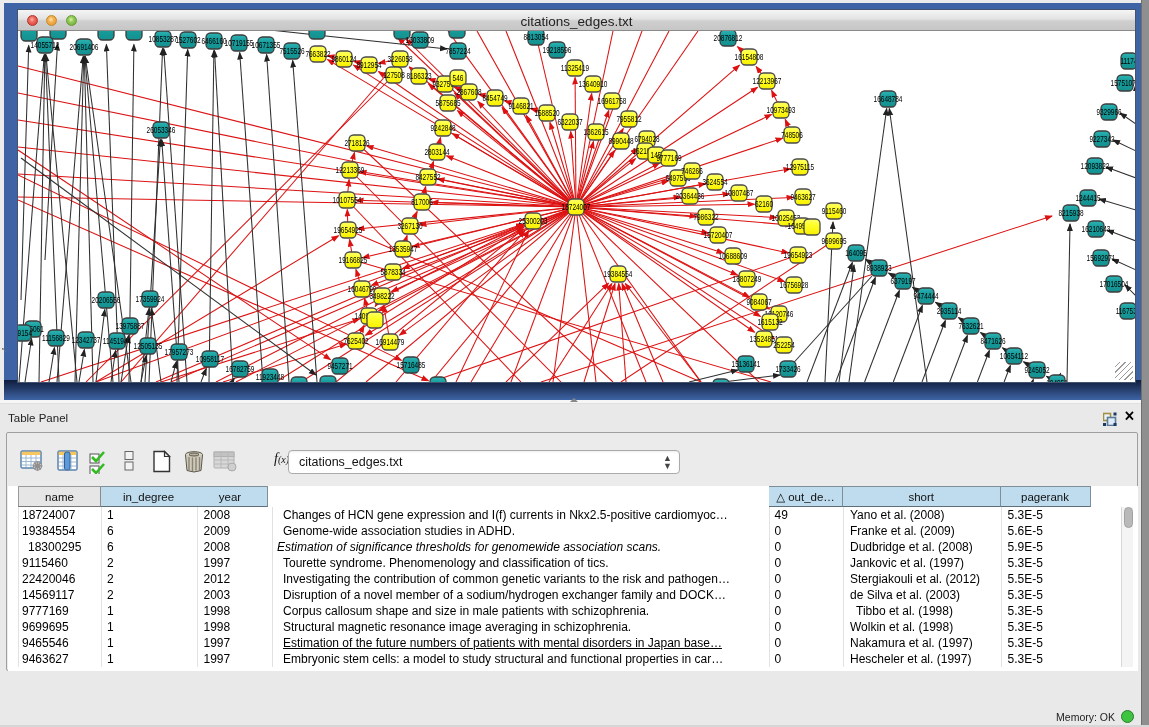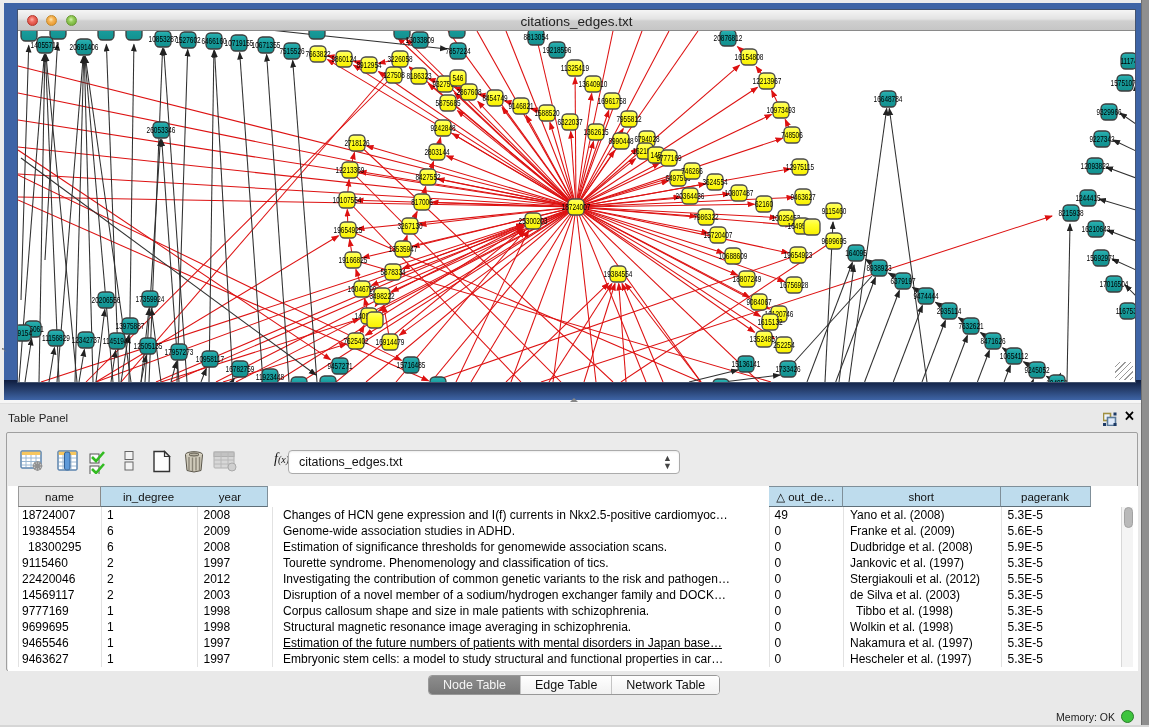--- a/index.html
+++ b/index.html
@@ -679,21 +679,21 @@
             <span class="c" style="left:195.5px;">2009</span>
             <span class="c" style="left:275.0px;">Genome-wide association studies in ADHD.</span>
             <span class="c" style="left:766.5px;">0</span>
             <span class="c" style="left:842.0px;">Franke et al. (2009)</span>
             <span class="c" style="left:999.5px;text-align:center;">5.6E-5</span>
           </div>
 <div class="row" style="top:32px;">
             <span class="c" style="left:20px;">18300295</span>
             <span class="c" style="left:99.0px;">6</span>
             <span class="c" style="left:195.5px;">2008</span>
-            <span class="c" style="left:275.0px;">Estimation of significance thresholds for genomewide association scans.</span>
+            <span class="c" style="left:269px;font-style:italic;">Estimation of significance thresholds for genomewide association scans.</span>
             <span class="c" style="left:766.5px;">0</span>
             <span class="c" style="left:842.0px;">Dudbridge et al. (2008)</span>
             <span class="c" style="left:999.5px;">5.9E-5</span>
           </div>
 <div class="row" style="top:48px;">
             <span class="c" style="left:14.0px;">9115460</span>
             <span class="c" style="left:99.0px;">2</span>
             <span class="c" style="left:195.5px;">1997</span>
             <span class="c" style="left:275.0px;">Tourette syndrome. Phenomenology and classification of tics.</span>
             <span class="c" style="left:766.5px;">0</span>
@@ -755,23 +755,18 @@
             <span class="c" style="left:999.5px;">5.3E-5</span>
           </div>
 </div>
 <div id="vscroll">
           <div id="vthumb"></div>
         </div>
 
     </div>
   </div>
 
-  <div id="tabs">
-    <div class="tab sel">Node Table</div>
-    <div class="tab">Edge Table</div>
-    <div class="tab">Network Table</div>
-  </div>
 </div>
 <div id="mem">
     <span>Memory: OK</span>
   </div>
 <div id="memdot"></div>
 <div id="botline"></div>
 
 </body></html>

